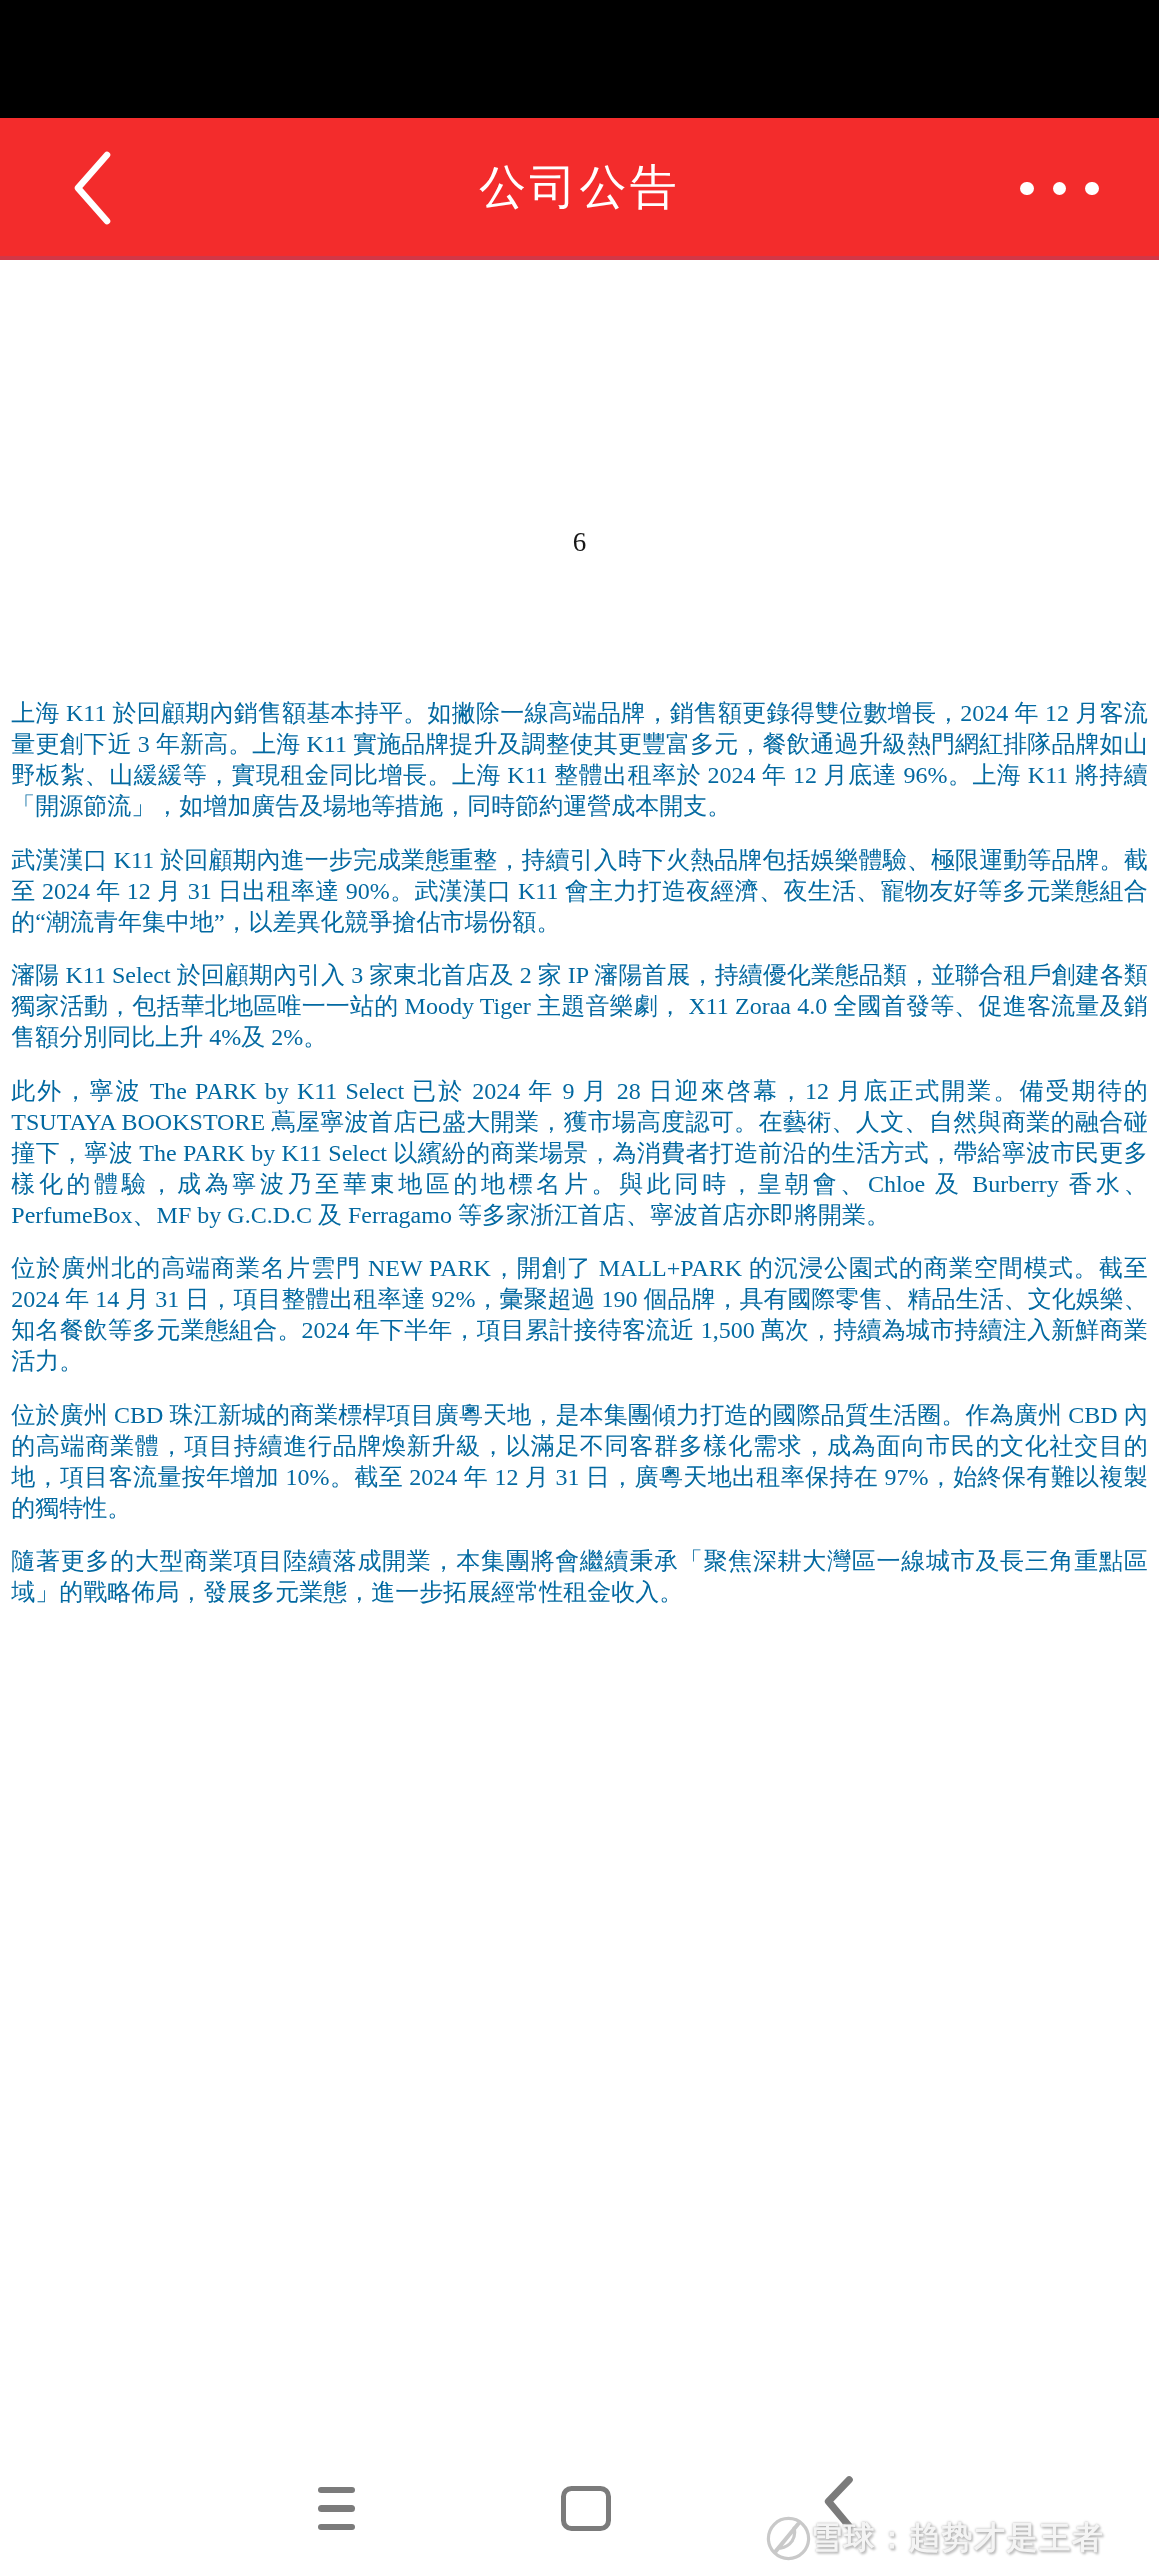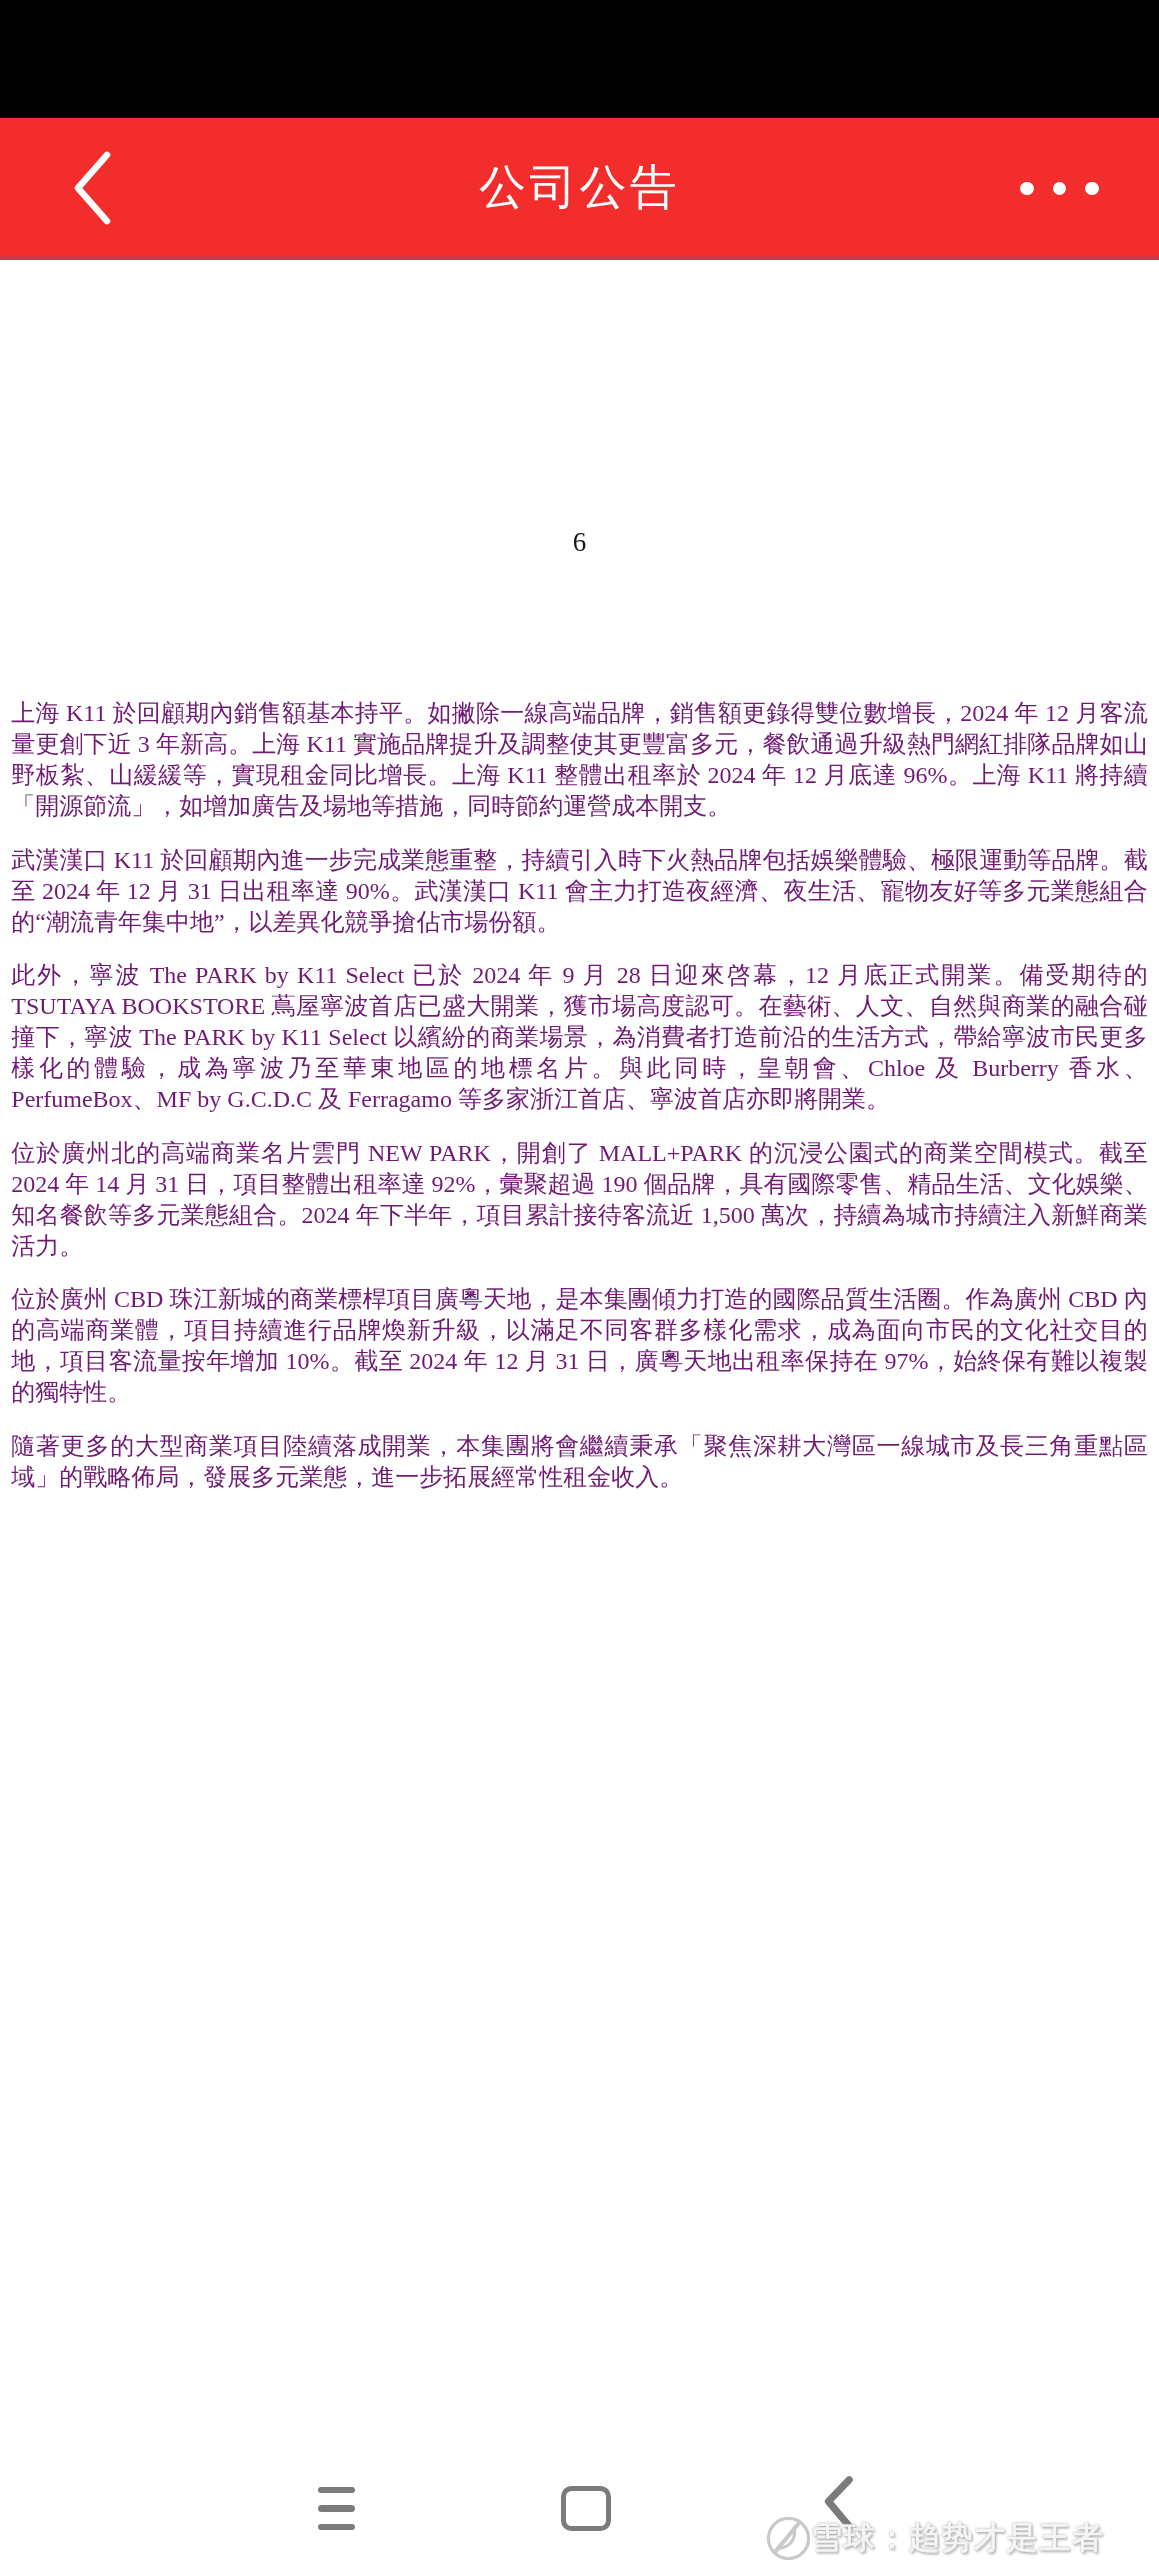--- a/index.html
+++ b/index.html
@@ -42,21 +42,21 @@
     padding-top:267px;height:34px;text-align:center;
     font-family:"Liberation Serif","DejaVu Serif",serif;
     font-size:27px;color:#161616;
   }
   .doc-body{
     padding:137px 11.3px 0 11.3px;
   }
   .doc-body p{
     margin:0 0 22.5px 0;
     font-family:"Liberation Serif","DejaVu Serif",serif;
-    font-size:24px;line-height:31px;color:#701a75;
+    font-size:24px;line-height:31px;color:#0369a1;
     text-align:justify;text-justify:inter-ideograph;
   }
   
   .nav-bar{
     position:absolute;left:0;top:2447px;width:1159px;height:129px;background:#ffffff;
   }
   .nav-btn{position:absolute;width:69px;height:69px;display:flex;align-items:center;justify-content:center;cursor:pointer;}
   .nav-recents{left:302px;top:27px;}
   .nav-home{left:551px;top:27px;}
   .nav-back{left:803px;top:21px;}
@@ -91,20 +91,21 @@
     <span class="dot"></span>
     <span class="dot"></span>
   </div>
 </header>
 
 <main class="document">
   <div class="page-number">6</div>
   <div class="doc-body">
     <p>上海 K11 於回顧期內銷售額基本持平。如撇除一線高端品牌，銷售額更錄得雙位數增長，2024 年 12 月客流量更創下近 3 年新高。上海 K11 實施品牌提升及調整使其更豐富多元，餐飲通過升級熱門網紅排隊品牌如山野板紮、山緩緩等，實現租金同比增長。上海 K11 整體出租率於 2024 年 12 月底達 96%。上海 K11 將持續「開源節流」，如增加廣告及場地等措施，同時節約運營成本開支。</p>
     <p>武漢漢口 K11 於回顧期內進一步完成業態重整，持續引入時下火熱品牌包括娛樂體驗、極限運動等品牌。截至 2024 年 12 月 31 日出租率達 90%。武漢漢口 K11 會主力打造夜經濟、夜生活、寵物友好等多元業態組合的“潮流青年集中地”，以差異化競爭搶佔市場份額。</p>
+    <p>瀋陽 K11 Select 於回顧期內引入 3 家東北首店及 2 家 IP 瀋陽首展，持續優化業態品類，並聯合租戶創建各類獨家活動，包括華北地區唯一一站的 Moody Tiger 主題音樂劇， X11 Zoraa 4.0 全國首發等、促進客流量及銷售額分別同比上升 4%及 2%。</p>
     <p>此外，寧波 The PARK by K11 Select 已於 2024 年 9 月 28 日迎來啓幕，12 月底正式開業。備受期待的 TSUTAYA BOOKSTORE 蔦屋寧波首店已盛大開業，獲市場高度認可。在藝術、人文、自然與商業的融合碰撞下，寧波 The PARK by K11 Select 以繽紛的商業場景，為消費者打造前沿的生活方式，帶給寧波市民更多樣化的體驗，成為寧波乃至華東地區的地標名片。與此同時，皇朝會、Chloe 及 Burberry 香水、PerfumeBox、MF by G.C.D.C 及 Ferragamo 等多家浙江首店、寧波首店亦即將開業。</p>
     <p>位於廣州北的高端商業名片雲門 NEW PARK，開創了 MALL+PARK 的沉浸公園式的商業空間模式。截至 2024 年 14 月 31 日，項目整體出租率達 92%，彙聚超過 190 個品牌，具有國際零售、精品生活、文化娛樂、知名餐飲等多元業態組合。2024 年下半年，項目累計接待客流近 1,500 萬次，持續為城市持續注入新鮮商業活力。</p>
     <p>位於廣州 CBD 珠江新城的商業標桿項目廣粵天地，是本集團傾力打造的國際品質生活圈。作為廣州 CBD 內的高端商業體，項目持續進行品牌煥新升級，以滿足不同客群多樣化需求，成為面向市民的文化社交目的地，項目客流量按年增加 10%。截至 2024 年 12 月 31 日，廣粵天地出租率保持在 97%，始終保有難以複製的獨特性。</p>
     <p>隨著更多的大型商業項目陸續落成開業，本集團將會繼續秉承「聚焦深耕大灣區一線城市及長三角重點區域」的戰略佈局，發展多元業態，進一步拓展經常性租金收入。</p>
   </div>
 </main>
 
 <nav class="nav-bar">
   <div class="nav-btn nav-recents">
     <div class="bars">

